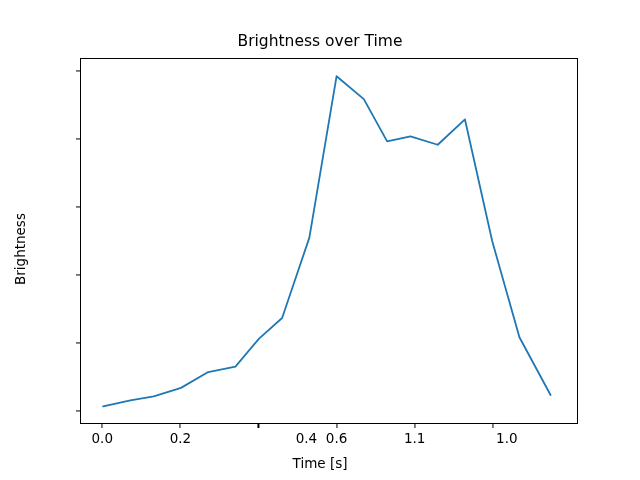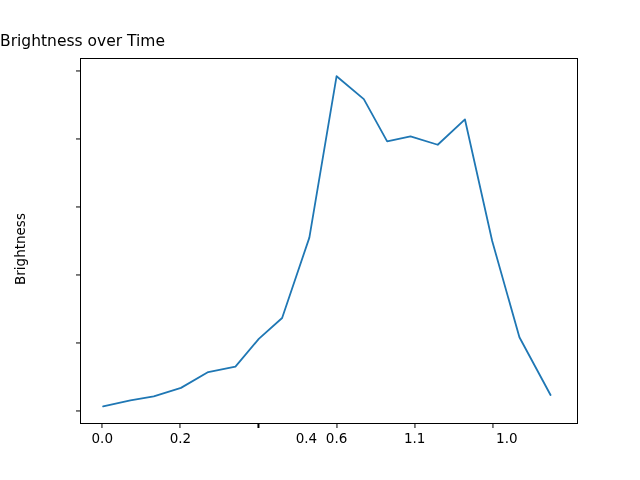--- a/index.html
+++ b/index.html
@@ -1,18 +1,18 @@
 <!DOCTYPE html>
 <html><head>
 <meta charset="utf-8">
 <style>
   html,body{margin:0;padding:0;}
   body{width:640px;height:480px;background:#ffffff;font-family:"DejaVu Sans",sans-serif;overflow:hidden;}
   #fig{position:relative;width:640px;height:480px;}
-  #title{position:absolute;left:0;top:32px;width:640px;text-align:left;font-size:15.5px;color:#000;}
+  #title{position:absolute;left:0;top:32px;width:640px;text-align:center;font-size:15.5px;color:#000;}
   
   #axes{position:absolute;left:80px;top:58px;width:498px;height:366px;border:1.1px solid #000;box-sizing:border-box;}
   #plot{position:absolute;left:0;top:0;width:100%;height:100%;}
   .ytick-mark{position:absolute;left:76px;width:4px;height:1.1px;background:#000;transform:translateY(-50%);}
   .xtick-label{position:absolute;top:430px;transform:translateX(-50%);font-size:13.5px;color:#000;white-space:nowrap;}
   .xtick-mark{position:absolute;top:424px;width:1.1px;height:4px;background:#000;transform:translateX(-50%);}
   #xlabel{position:absolute;left:0;top:455px;width:640px;text-align:center;font-size:13.5px;color:#000;}
   #ylabel{position:absolute;left:-90px;top:241px;width:220px;text-align:center;font-size:13.5px;color:#000;
           transform:rotate(-90deg);transform-origin:center center;}
   .tickwrap{position:absolute;left:0;top:0;width:512px;height:480px;}
@@ -48,15 +48,16 @@
         <div class="xtick-mark" style="left: 258.499px;"></div>
         <div class="xtick-label" style="left: 336.616px; text-align: center;">0.6</div>
         <div class="xtick-mark" style="left: 336.616px;"></div>
         <div class="xtick-label" style="left: 414.734px;">1.1</div>
         <div class="xtick-mark" style="left: 414.734px;"></div>
         <div class="xtick-label" style="left: 492.852px; margin-left: 14px;">1.0</div>
         <div class="xtick-mark" style="left: 492.852px;"></div>
       </div>
   </div>
 
+  <div id="xlabel">Time [s]</div>
   <div id="ylabel">Brightness</div>
 
 </div>
 
 </body></html>

